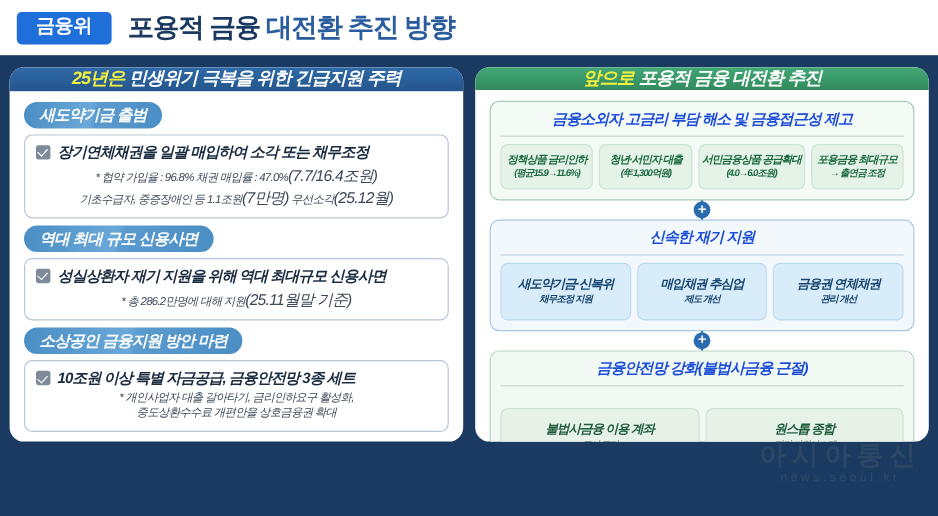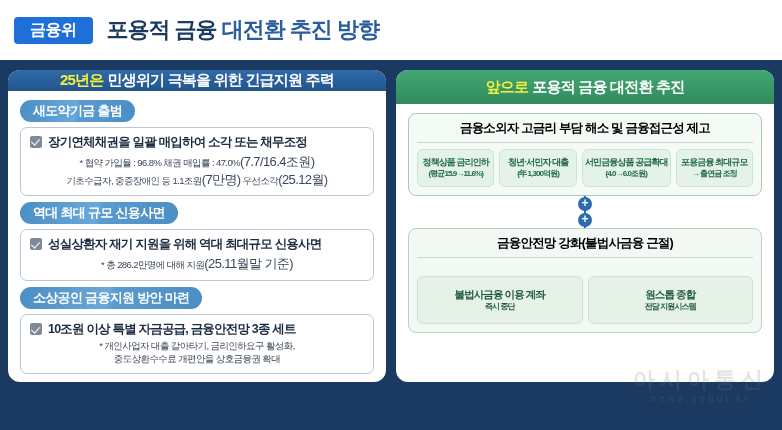--- a/index.html
+++ b/index.html
@@ -8,21 +8,21 @@
     width: 782px;
     height: 430px;
     overflow: hidden;
     background: #1b3a61;
     font-family: "Liberation Sans", "DejaVu Sans", sans-serif;
     position: relative;
   }
 
   
   .header-bar {
-    height: 60px;
+    height: 46px;
     background: #ffffff;
     display: flex;
     align-items: center;
     padding-left: 14px;
     gap: 14px;
   }
   .brand-badge {
     background: #1e6fd9;
     color: #ffffff;
     font-size: 16px;
@@ -43,20 +43,21 @@
   .title-strong { color: #1b3a61; }
   .title-alt { color: #2a5d9e; }
 
   
   .board {
     position: relative;
     height: 332px;
     padding: 10px 8px 10px 8px;
     display: flex;
     gap: 10px;
+    font-style: italic;
   }
 
   .panel {
     flex: 1;
     background: #ffffff;
     border-radius: 12px;
     overflow: hidden;
     display: flex;
     flex-direction: column;
   }
@@ -154,21 +155,21 @@
   }
   .rblock.g { border-color: #a8ccb2; background: #f4faf6; }
   .rblock.b { border-color: #a9c6e2; background: #f3f8fd; }
   .rblock.l { border-color: #b6d4bf; background: #f2f8f3; }
 
   .rblock-title {
     text-align: center;
     font-size: 12.5px;
     font-weight: bold;
     letter-spacing: -0.8px;
-    color: #000000;
+    color: #1d4ed8;
     padding-bottom: 5px;
     margin-bottom: 6px;
     border-bottom: 1px solid #c9d8cd;
     white-space: nowrap;
   }
   .rblock.b .rblock-title { border-bottom-color: #c2d6e8; }
 
   .chip-row { display: flex; gap: 5px; }
   .chip {
     flex: 1;
@@ -325,20 +326,37 @@
             <span>포용금융 최대규모</span>
             <span class="chip-sub">→ 출연금 조정</span>
           </div>
         </div>
       </div>
 
       <div class="plus-wrap">
         <span class="plus">+</span>
       </div>
 
+      <div class="rblock b">
+        <div class="rblock-title">신속한 재기 지원</div>
+        <div class="chip-row">
+          <div class="chip b">
+            <span>새도약기금·신복위</span>
+            <span class="chip-sub">채무조정 지원</span>
+          </div>
+          <div class="chip b">
+            <span>매입채권 추심업</span>
+            <span class="chip-sub">제도 개선</span>
+          </div>
+          <div class="chip b">
+            <span>금융권 연체채권</span>
+            <span class="chip-sub">관리 개선</span>
+          </div>
+        </div>
+      </div>
 
       <div class="plus-wrap">
         <span class="plus">+</span>
       </div>
 
       <div class="rblock l">
         <div class="rblock-title">금융안전망 강화(불법사금융 근절)</div>
         <div class="chip-row">
           <div class="chip l">
             <span>불법사금융 이용 계좌</span>

